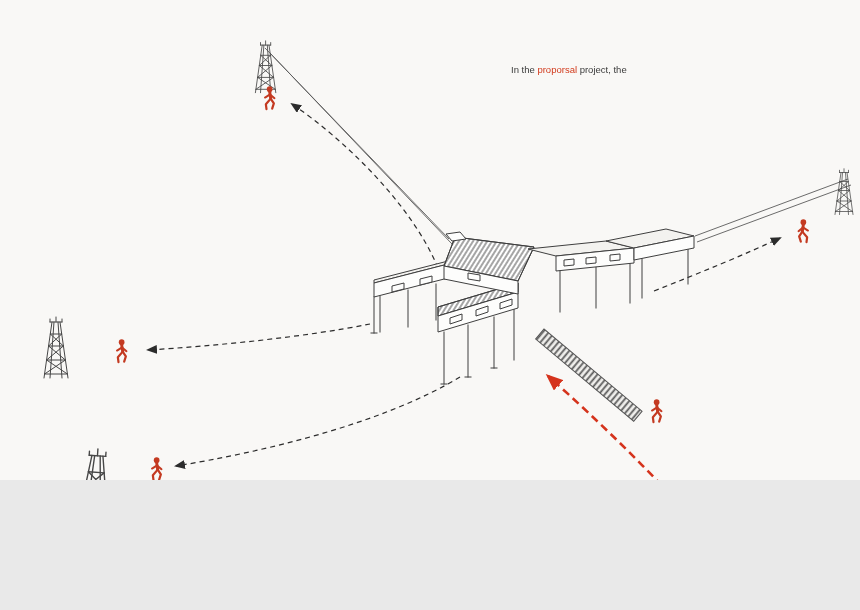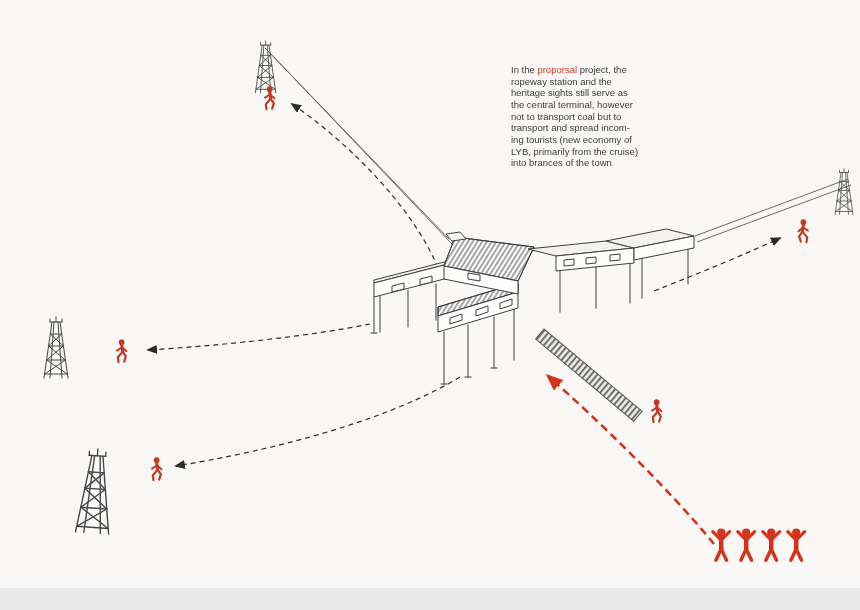--- a/index.html
+++ b/index.html
@@ -1,21 +1,21 @@
 <!DOCTYPE html>
 <html><head>
 <meta charset="utf-8">
 <style>
   * { box-sizing: border-box; }
   html, body { margin: 0; padding: 0; }
   body { background: #e9e9e9; }
   .canvas {
     position: relative;
     width: 860px;
-    height: 588px;
+    height: 480px;
     background: #f9f8f6;
     font-family: "Liberation Sans", sans-serif;
     overflow: hidden;
     margin: 0 auto;
   }
   .diagram-svg { position: absolute; left: 0; top: 0; }
   .annotation {
     position: absolute;
     left: 511px;
     top: 64px;
@@ -170,23 +170,15 @@
     <g transform="translate(710,528)" color="#d5331c">
       <use href="#cheer" transform="translate(0,0) scale(1.4)"></use>
       <use href="#cheer" transform="translate(25,0) scale(1.4)"></use>
       <use href="#cheer" transform="translate(50,0) scale(1.4)"></use>
       <use href="#cheer" transform="translate(75,0) scale(1.4)"></use>
     </g>
   </svg>
 
   <div class="annotation">
     <span>In the </span><span class="red">proporsal</span><span> project, the</span>
-    <span class="body">ropeway station and the
-heritage sights still serve as
-the central terminal, however
-not to transport coal but to
-transport and spread incom-
-ing tourists (new economy of
-LYB, primarily from the cruise)
-into brances of the town</span>
   </div>
 
 </div>
 
 </body></html>

